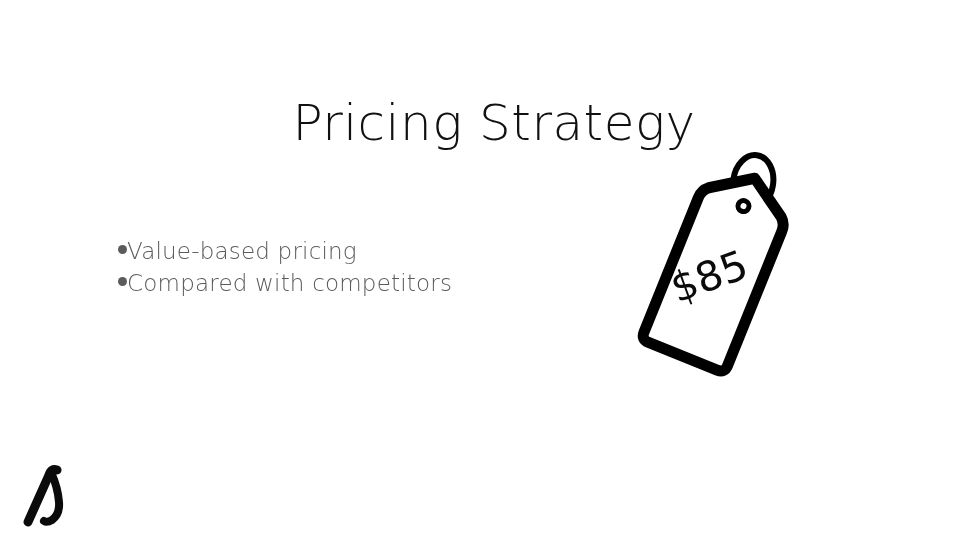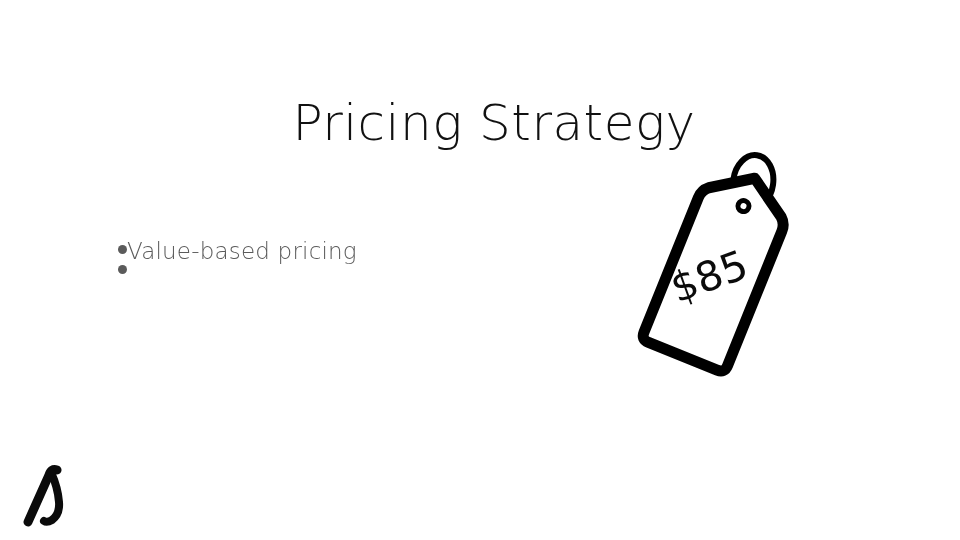--- a/index.html
+++ b/index.html
@@ -112,20 +112,21 @@
 
   <h1 id="slide-title">Pricing Strategy</h1>
 
   <ul id="bullet-list">
     <li class="bullet-item">
       <span class="bullet-dot"></span>
       <span class="bullet-text">Value-based pricing</span>
     </li>
     <li class="bullet-item">
       <span class="bullet-dot"></span>
+      <span class="bullet-text">Compared with competitors</span>
     </li>
   </ul>
 
   <div id="price-tag-illustration">
     <svg viewBox="0 0 230 270" xmlns="http://www.w3.org/2000/svg">
       <g transform="rotate(22 115 140)">
 
         <ellipse cx="84" cy="36" rx="20" ry="27" transform="rotate(-14 84 36)" fill="none" stroke="#000000" stroke-width="6" stroke-linecap="round"></ellipse>
 
         <path d="M 84 32

